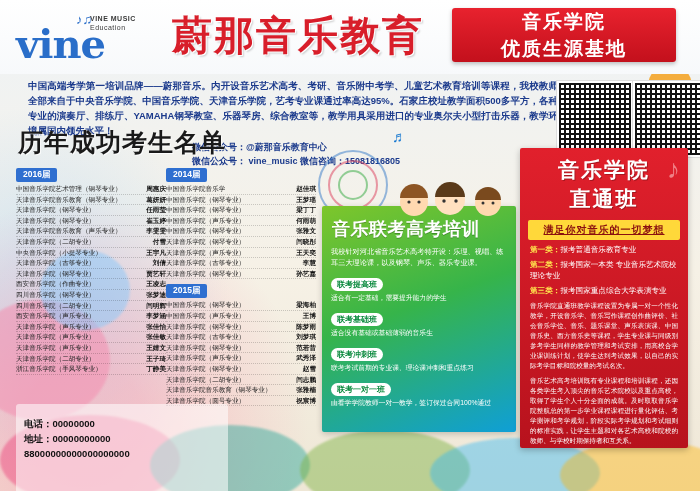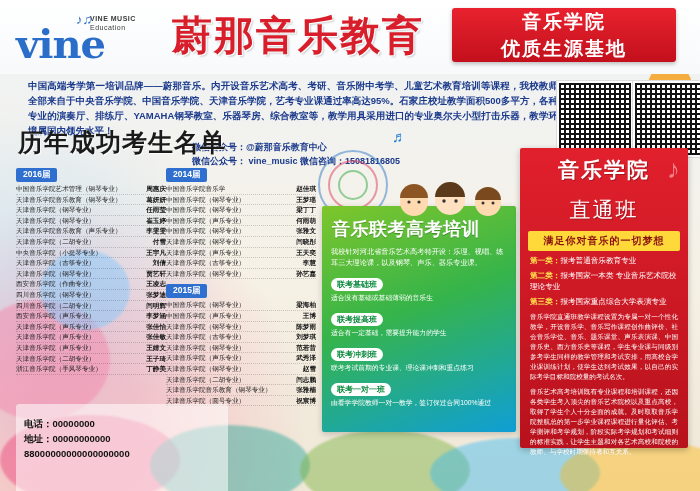--- a/index.html
+++ b/index.html
@@ -109,26 +109,26 @@
   .cp-item .b{font-size:6.8px;line-height:10px;margin-top:2px;}
   
   .rightpanel{
     position:absolute;left:520px;top:148px;width:168px;height:300px;
     background:linear-gradient(180deg,#e1202c 0%,#b7121d 100%);
     border-radius:2px;color:#fff;
     box-shadow:0 2px 6px rgba(0,0,0,.25);
   }
   .rp-t1{font-size:21px;font-weight:bold;text-align:center;margin-top:8px;letter-spacing:2px;
     text-shadow:1px 1px 0 rgba(0,0,0,.25);}
-  .rp-t2{font-size:21px;font-weight:normal;text-align:center;letter-spacing:2px;margin-top:12px;
+  .rp-t2{font-size:21px;font-weight:bold;text-align:center;letter-spacing:2px;margin-top:1px;
     text-shadow:1px 1px 0 rgba(0,0,0,.25);}
   .rp-note{position:absolute;right:8px;top:6px;font-size:26px;color:#ffd2d2;opacity:.55;}
   .rp-yellow{
     margin:7px 8px 0 8px;background:#ffd83a;color:#8a1010;border-radius:2px;
-    font-size:10px;font-weight:bold;text-align:center;padding:3px 12px;letter-spacing:1px;
+    font-size:10px;font-weight:bold;text-align:center;padding:3px 12px;letter-spacing:1px;text-decoration:underline;
   }
   .rp-li{margin:4px 10px 0 10px;font-size:7.6px;line-height:11px;}
   .rp-li .k{color:#ffe44d;font-weight:bold;}
   .rp-para{margin:5px 10px 0 10px;font-size:6.6px;line-height:10px;text-align:justify;}
   
   .contact{
     position:absolute;left:16px;top:404px;width:196px;height:70px;
     background:rgba(255,255,255,.55);border-radius:3px;padding:12px 8px;
     font-size:9.5px;line-height:15px;color:#111;font-weight:bold;
   }
@@ -378,22 +378,22 @@
       <circle cx="96" cy="27" r="13" fill="#ffd9b0"></circle>
         <path d="M83 24a13 13 0 0126 0z" fill="#7a4a1e"></path>
       <circle cx="91" cy="27" r="1.5" fill="#333"></circle>
         <circle cx="101" cy="27" r="1.5" fill="#333"></circle>
     </svg>
     <div class="cp-title">
       <div class="l2">音乐联考高考培训</div>
     </div>
     <div class="cp-sub">我校针对河北省音乐艺术高考特开设：乐理、视唱、练耳三大理论课，以及钢琴、声乐、器乐专业课。</div>
     <div id="cp-items">
+        <div class="cp-item"><span class="h">联考提高班</span><div class="b">适合有一定基础，需要提升能力的学生</div></div>
         <div class="cp-item"><span class="h">联考基础班</span><div class="b">适合没有基础或基础薄弱的音乐生</div></div>
-        <div class="cp-item"><span class="h">联考提高班</span><div class="b">适合有一定基础，需要提升能力的学生</div></div>
         <div class="cp-item"><span class="h">联考冲刺班</span><div class="b">联考考试前期的专业课、理论课冲刺和重点练习</div></div>
         <div class="cp-item"><span class="h">联考一对一班</span><div class="b">由看学学院教师一对一教学，签订保过合同100%通过</div></div>
       </div>
   </div>
 
   <div class="rightpanel">
     <div class="rp-note">♪</div>
     <div class="rp-t1">音乐学院</div>
     <div class="rp-t2">直通班</div>
     <div class="rp-yellow">满足你对音乐的一切梦想</div>

